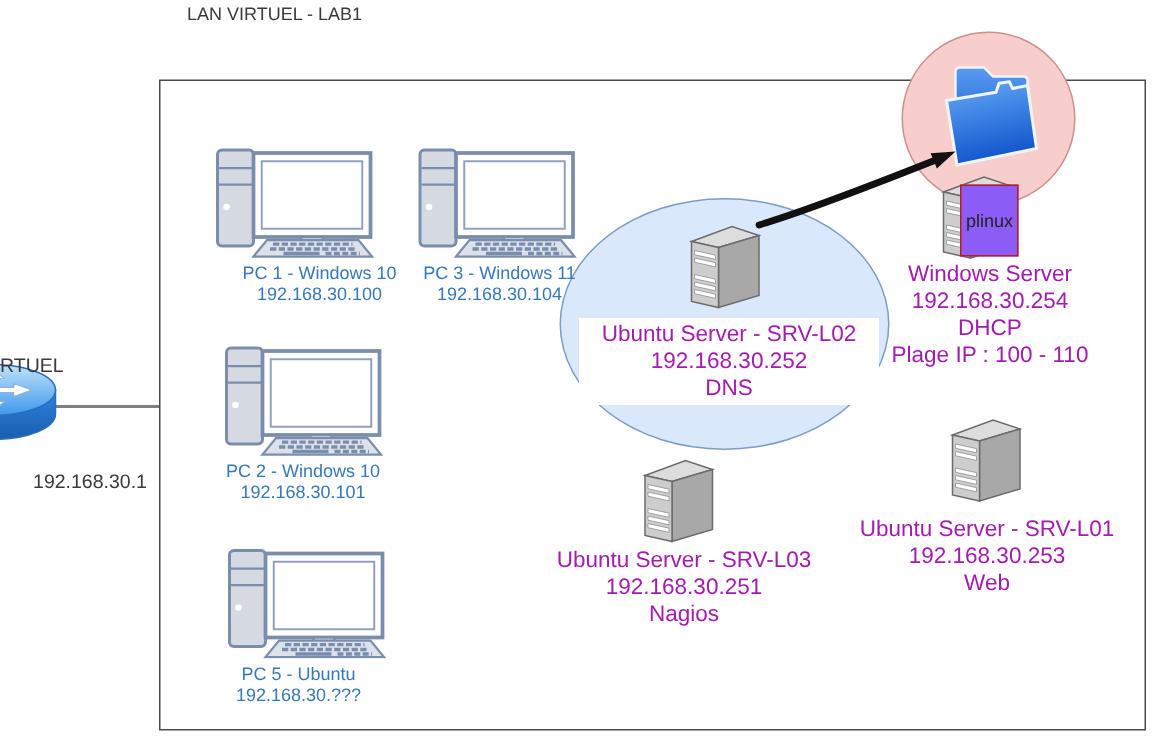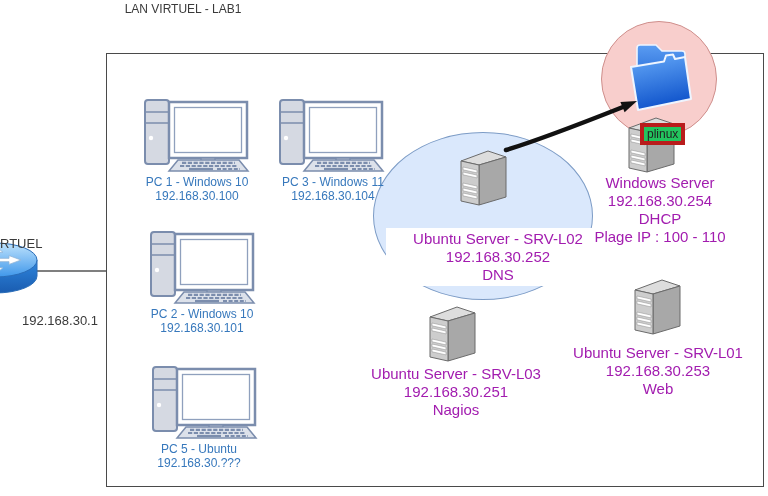--- a/index.html
+++ b/index.html
@@ -22,21 +22,21 @@
     background:#dae8fc;border:1.5px solid #7d9cc6;box-sizing:border-box;z-index:2;}
   .dhcp-circle{left:601px;top:21px;width:116px;height:116px;border-radius:50%;
     background:#f8cecc;border:1.5px solid #cf8f8c;box-sizing:border-box;z-index:2;}
   
   .icon{z-index:3;}
   
   .pc-label{font-size:12px;line-height:14px;color:#3778bc;z-index:4;}
   .srv-label{font-size:15px;line-height:18px;color:#a21caf;z-index:4;}
   .white-bg{background:#fff;}
   .share-label{left:640px;top:123px;font-size:12px;line-height:14px;color:#222;
-    background:#22c55e;border:4px solid #b91c1c;padding:0 3px;z-index:4;}
+    background:#8b5cf6;border:1px solid #b91c1c;padding:16px 3px;z-index:4;}
   .arrow-overlay{left:0;top:0;width:768px;height:496px;z-index:5;pointer-events:none;}
 </style>
 </head>
 <body>
 
 <div id="canvas">
 
   <svg width="0" height="0" style="position:absolute" aria-hidden="true">
     <defs>
       <linearGradient id="g-rtop" x1="0" y1="0" x2="0" y2="1">
@@ -113,21 +113,21 @@
   <div class="abs dns-ellipse"></div>
   <div class="abs dhcp-circle"></div>
 
   <svg class="abs icon" style="left:626px;top:36px" width="70" height="80">
       <use href="#sym-folder" xlink:href="#sym-folder"></use>
     </svg>
 
   <svg class="abs icon" style="left:143px;top:98px" width="108" height="74">
       <use href="#sym-pc" xlink:href="#sym-pc"></use>
     </svg>
-  <div class="abs ctr pc-label" style="left:129px;top:175px;width:136px">
+  <div class="abs ctr pc-label" style="left:145px;top:175px;width:136px">
     <div>PC 1 - Windows 10</div>
     <div>192.168.30.100</div>
   </div>
 
   <svg class="abs icon" style="left:278px;top:98px" width="108" height="74">
       <use href="#sym-pc" xlink:href="#sym-pc"></use>
     </svg>
   <div class="abs ctr pc-label" style="left:265px;top:175px;width:136px">
     <div>PC 3 - Windows 11</div>
     <div>192.168.30.104</div>
@@ -145,21 +145,21 @@
       <use href="#sym-pc" xlink:href="#sym-pc"></use>
     </svg>
   <div class="abs ctr pc-label" style="left:131px;top:442px;width:136px">
     <div>PC 5 - Ubuntu</div>
     <div>192.168.30.???</div>
   </div>
 
   <svg class="abs icon" style="left:458px;top:147px" width="52" height="60">
       <use href="#sym-server" xlink:href="#sym-server"></use>
     </svg>
-  <div class="abs ctr srv-label white-bg" style="left:386px;top:228px;width:200px;padding:2px 12px">
+  <div class="abs ctr srv-label white-bg" style="left:386px;top:212px;width:200px;padding:2px 0">
     <div>Ubuntu Server - SRV-L02</div>
     <div>192.168.30.252</div>
     <div>DNS</div>
   </div>
 
   <svg class="abs icon" style="left:626px;top:114px" width="52" height="60">
       <use href="#sym-server" xlink:href="#sym-server"></use>
     </svg>
   <div class="abs share-label">plinux</div>
   <div class="abs ctr srv-label" style="left:560px;top:174px;width:200px">

